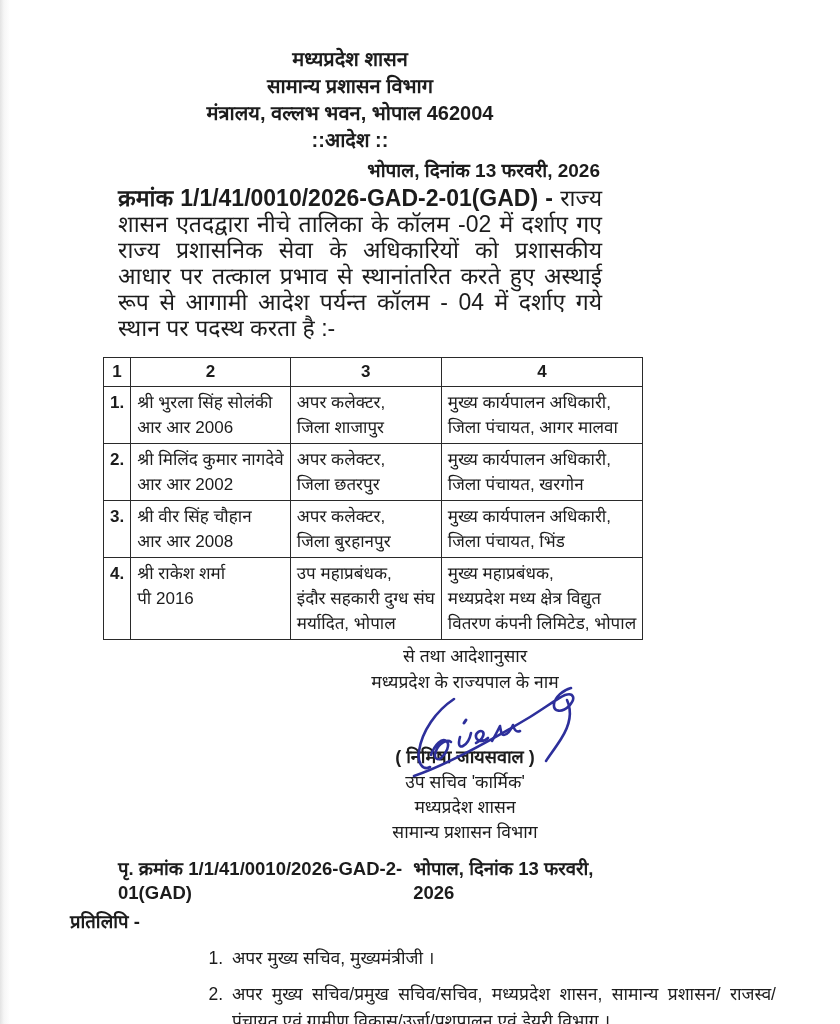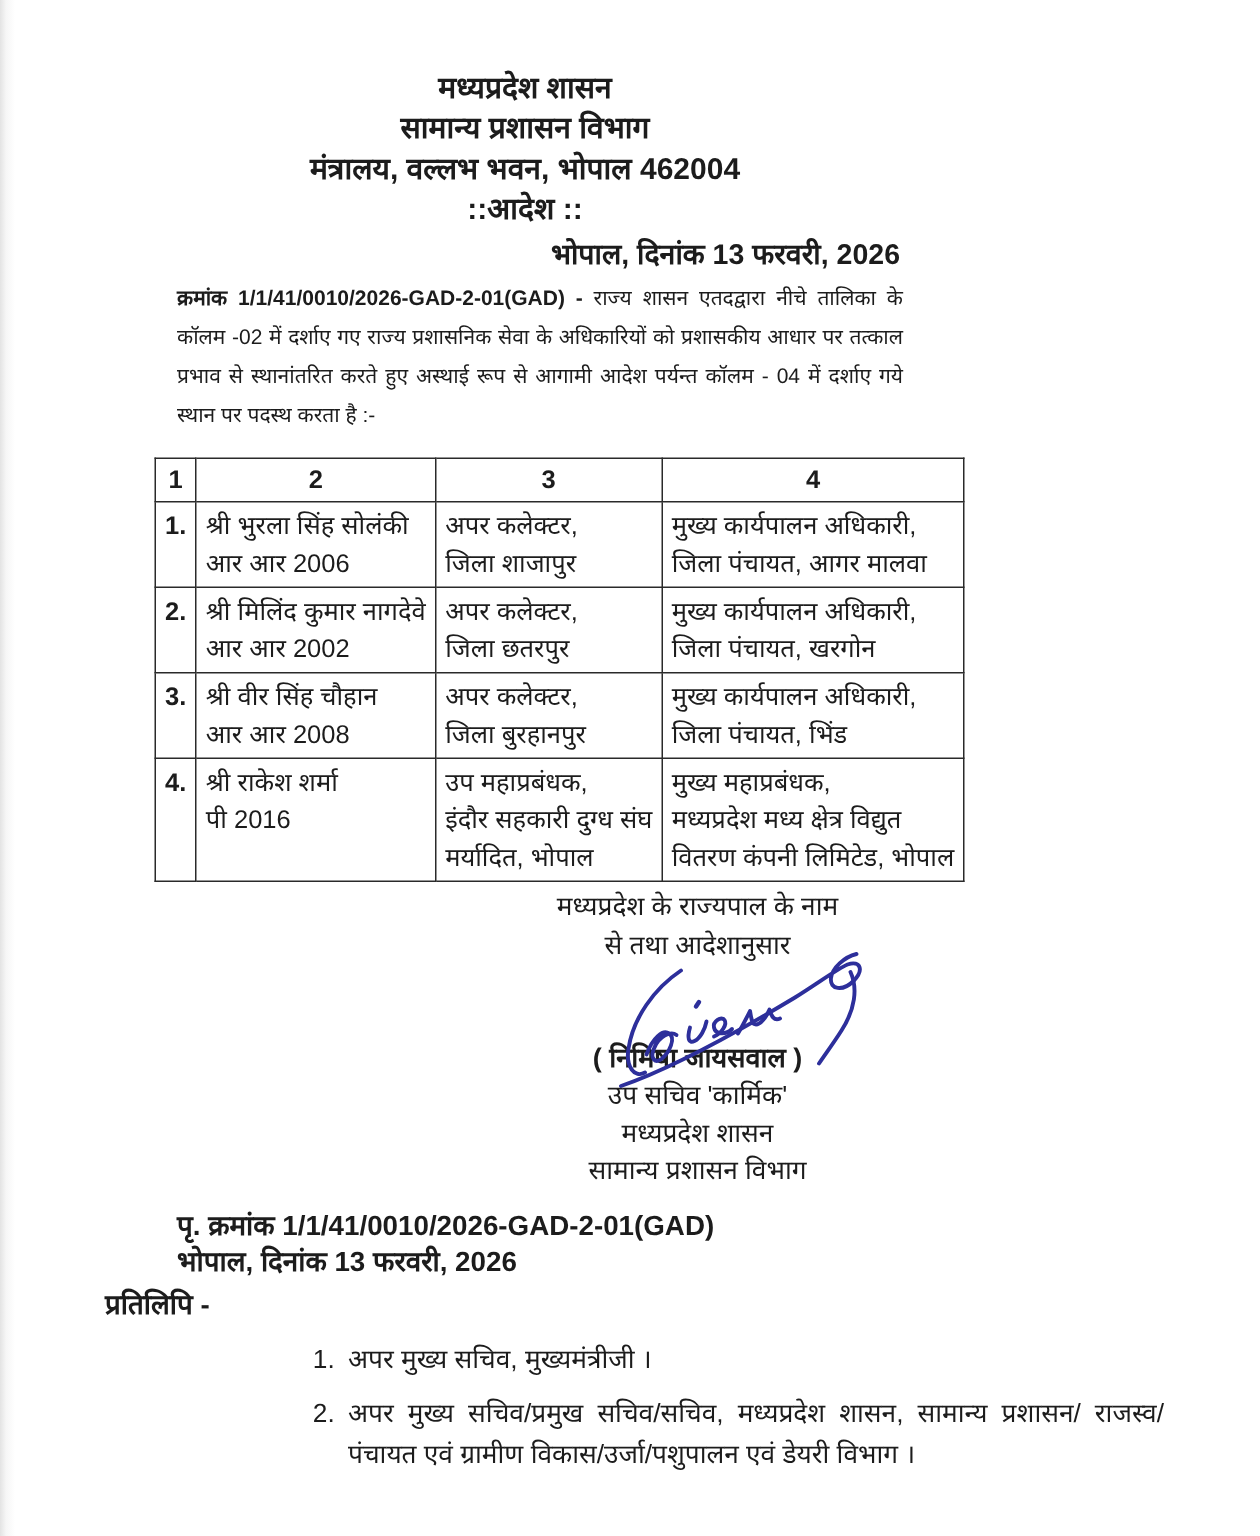--- a/index.html
+++ b/index.html
@@ -13,21 +13,21 @@
     position:absolute;left:0;top:0;width:10px;height:1024px;
     background:linear-gradient(90deg,#e3e3e3 0px,#f6f6f6 4px,#ffffff 10px);
   }
   .doc-header{padding-top:46px;text-align:center;font-weight:bold;}
   .doc-header div{font-size:20px;line-height:27px;}
   .dateline-top{
     margin:5px 100px 0 0;text-align:right;font-weight:bold;font-size:19px;line-height:24px;
   }
   .intro{
     margin:2px 98px 16px 118px;text-align:justify;
-    font-size:14px;line-height:26px;
+    font-size:23px;line-height:26px;
   }
   .intro .ref{font-weight:bold;}
   table.order-table{
     margin:10px 0 0 103px;border-collapse:collapse;table-layout:fixed;
   }
   table.order-table th,table.order-table td{
     border:1.6px solid #2a2a2a;vertical-align:top;
     font-size:17px;line-height:25px;padding:3px 6px;
   }
   th.c1{width:45px;} th.c2{width:160px;} th.c3{width:155px;} th.c4{width:274px;}
@@ -37,21 +37,21 @@
   td.cell{white-space:pre-line;padding-top:5px;padding-bottom:6px;}
   .sig-block{
     position:relative;width:310px;margin:3px 80px 0 auto;
     text-align:center;font-size:17.5px;line-height:25px;
   }
   .sig-block .authority{line-height:26px;}
   .signature-svg{position:absolute;left:88px;top:36px;width:205px;height:108px;}
   .sig-name{font-weight:bold;margin-top:50px;font-size:18px;}
   .endorse-row{
     display:flex;justify-content:space-between;align-items:flex-start;
-    margin:12px 100px 0 118px;font-weight:bold;font-size:18.5px;line-height:24px;flex-direction:column;
+    margin:12px 100px 0 118px;font-weight:bold;font-size:18.5px;line-height:24px;
   }
   .copy-label{margin:4px 0 0 70px;font-weight:bold;font-size:18.5px;line-height:26px;}
   ol.copies{
     margin:10px 0 0 198px;padding-left:30px;width:548px;
     font-size:17.5px;line-height:27px;text-align:justify;
   }
   ol.copies li{margin-bottom:9px;padding-left:4px;}
 </style>
 </head>
 <body>
@@ -113,22 +113,22 @@
 इंदौर सहकारी दुग्ध संघ
 मर्यादित, भोपाल</td>
         <td class="cell">मुख्य महाप्रबंधक,
 मध्यप्रदेश मध्य क्षेत्र विद्युत
 वितरण कंपनी लिमिटेड, भोपाल</td>
       </tr>
     </tbody>
   </table>
 
   <div class="sig-block">
+    <div class="authority">से तथा आदेशानुसार</div>
     <div class="authority">मध्यप्रदेश के राज्यपाल के नाम</div>
-    <div class="authority">से तथा आदेशानुसार</div>
     <svg class="signature-svg" viewBox="0 0 205 108">
       <g fill="none" stroke="#2d2f9b" stroke-width="2.6" stroke-linecap="round" stroke-linejoin="round">
         <path d="M56,20 C38,32 24,52 21,72 C19,84 25,92 32,88"></path>
         <path d="M33,76 c4,-11 11,-17 15,-14 c5,3 0,13 -5,17 c-4,3 -8,0 -5,-7 c3,-8 11,-12 15,-9"></path>
         <path d="M62,58 c-2,7 -1,11 3,9 c4,-2 7,-8 8,-13"></path>
         <path d="M78,64 c5,-2 9,-8 7,-11 c-2,-3 -8,1 -7,5 c1,5 8,5 12,1"></path>
         <path d="M94,62 c3,-5 6,-11 8,-15 c1,5 1,9 4,9 c3,0 7,-5 9,-10 c1,4 3,8 7,6"></path>
         <path d="M66,44 l2,-3" stroke-width="3"></path>
         <path d="M16,97 C48,86 92,62 132,38 C148,28 160,19 167,16 C176,13 178,20 171,27 C164,34 155,33 156,25 C157,18 165,11 173,9"></path>
         <path d="M169,21 C174,32 172,46 163,60 C158,68 152,76 148,82"></path>

